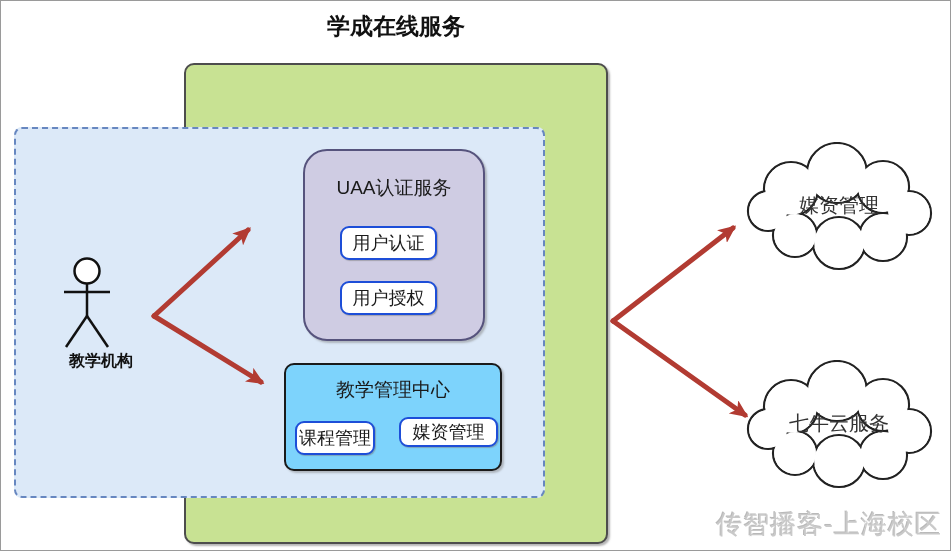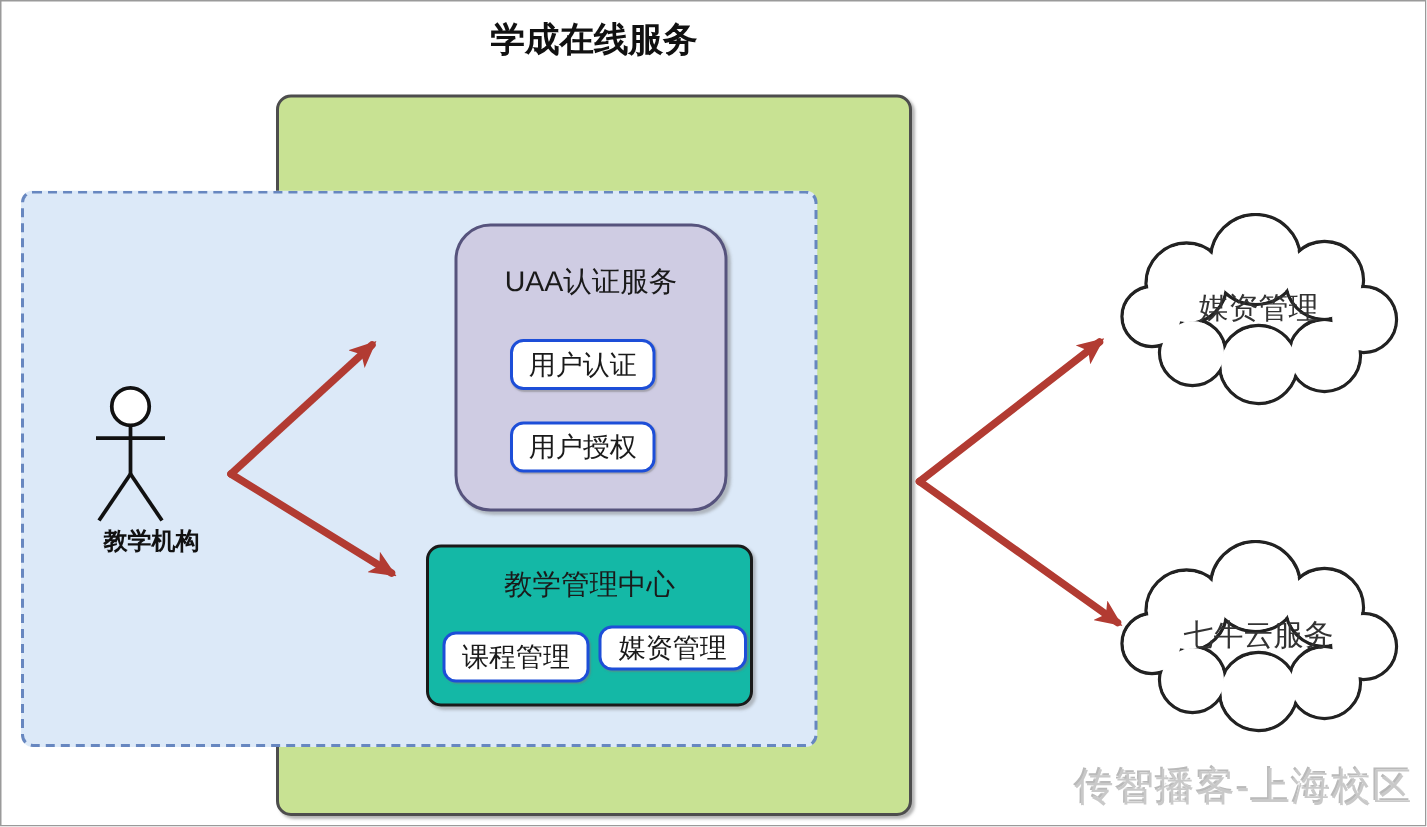--- a/index.html
+++ b/index.html
@@ -31,38 +31,38 @@
     background:#cfcce3;border:2px solid #56537d;border-radius:24px;
     box-shadow:2px 2px 2px rgba(120,120,120,.45);
     box-sizing:border-box;
   }
   .purple-box .box-title{
     position:absolute;left:0;top:24px;width:100%;
     text-align:center;font-size:19px;color:#1a1a1a;
   }
   .white-box{
     position:absolute;left:283px;top:362px;width:218px;height:108px;
-    background:#14b8a6;border:2px solid #1a1a1a;border-radius:10px;
+    background:#7dd3fc;border:2px solid #1a1a1a;border-radius:10px;
     box-shadow:2px 2px 2px rgba(120,120,120,.45);
     box-sizing:border-box;
   }
   .white-box .box-title{
     position:absolute;left:0;top:12px;width:100%;
     text-align:center;font-size:19px;color:#1a1a1a;
   }
   .chip{
     position:absolute;
     background:#fff;border:2px solid #1d4ed8;border-radius:9px;
     display:flex;align-items:center;justify-content:center;
     font-size:18px;color:#1a1a1a;box-sizing:border-box;
     box-shadow:1px 1px 1px rgba(120,120,120,.5);
   }
   .chip.uaa-1{left:35px;top:75px;width:97px;height:34px;}
   .chip.uaa-2{left:35px;top:130px;width:97px;height:34px;}
-  .chip.tc-1{left:9px;top:56px;width:98px;height:34px;}
+  .chip.tc-1{left:9px;top:56px;width:80px;height:34px;}
   .chip.tc-2{left:113px;top:52px;width:99px;height:30px;}
   .actor{position:absolute;left:50px;top:254px;width:72px;height:94px;}
   .actor-label{
     position:absolute;left:30px;top:350px;width:140px;
     text-align:center;font-size:16px;font-weight:bold;color:#111;
   }
   .overlay{position:absolute;left:0;top:0;pointer-events:none;}
   .cloud{position:absolute;width:196px;height:130px;}
   .cloud-1{left:740px;top:141px;}
   .cloud-2{left:740px;top:359px;}

